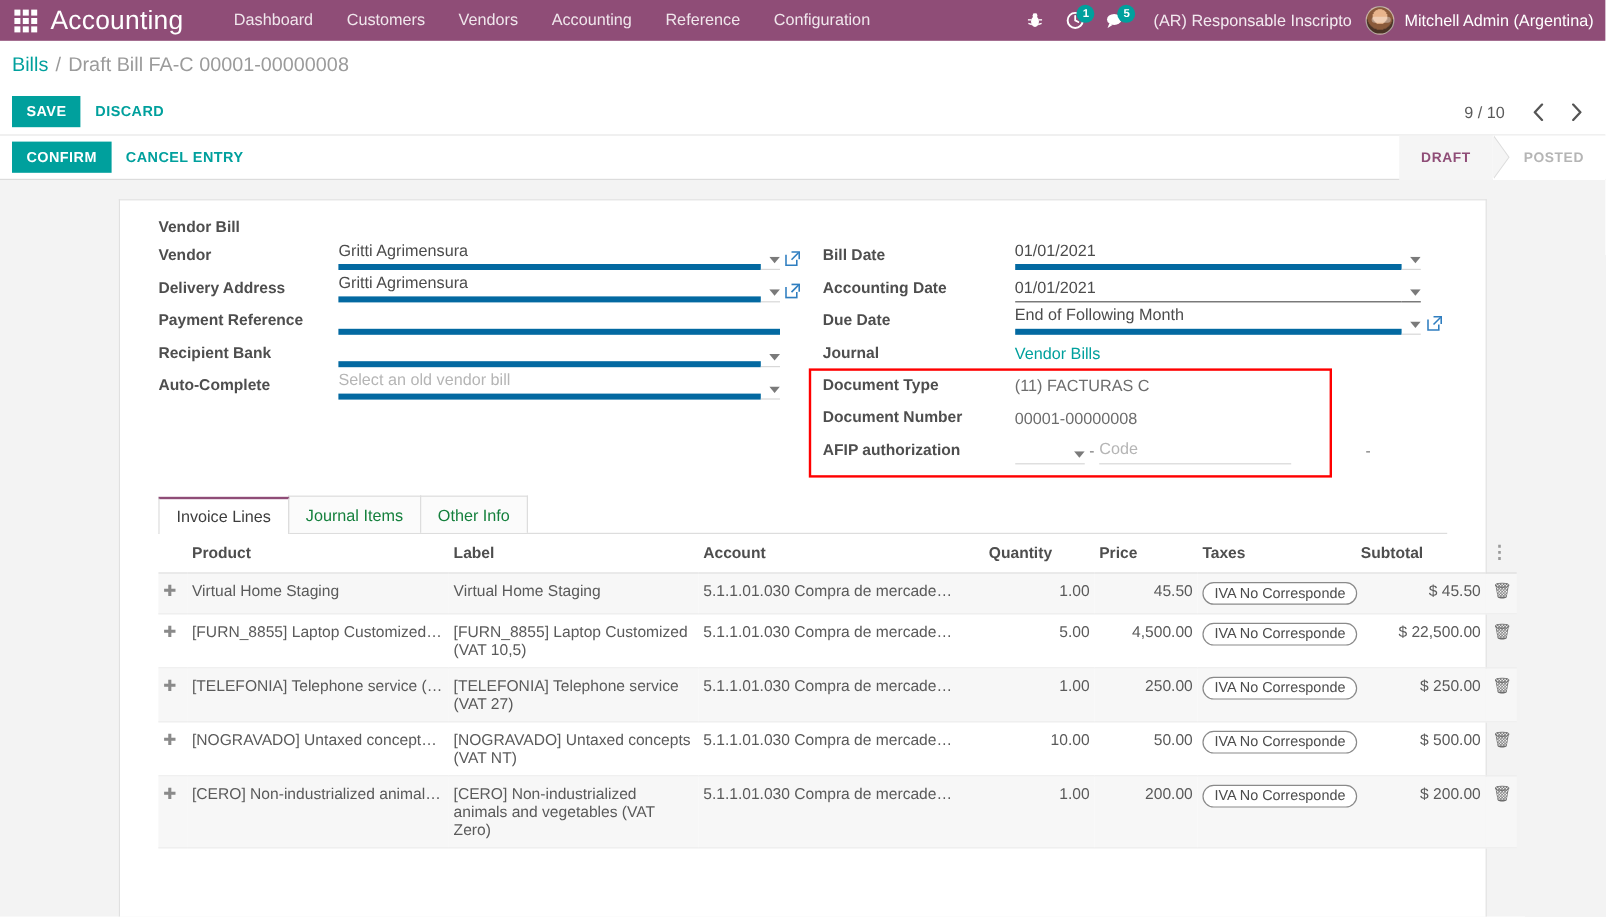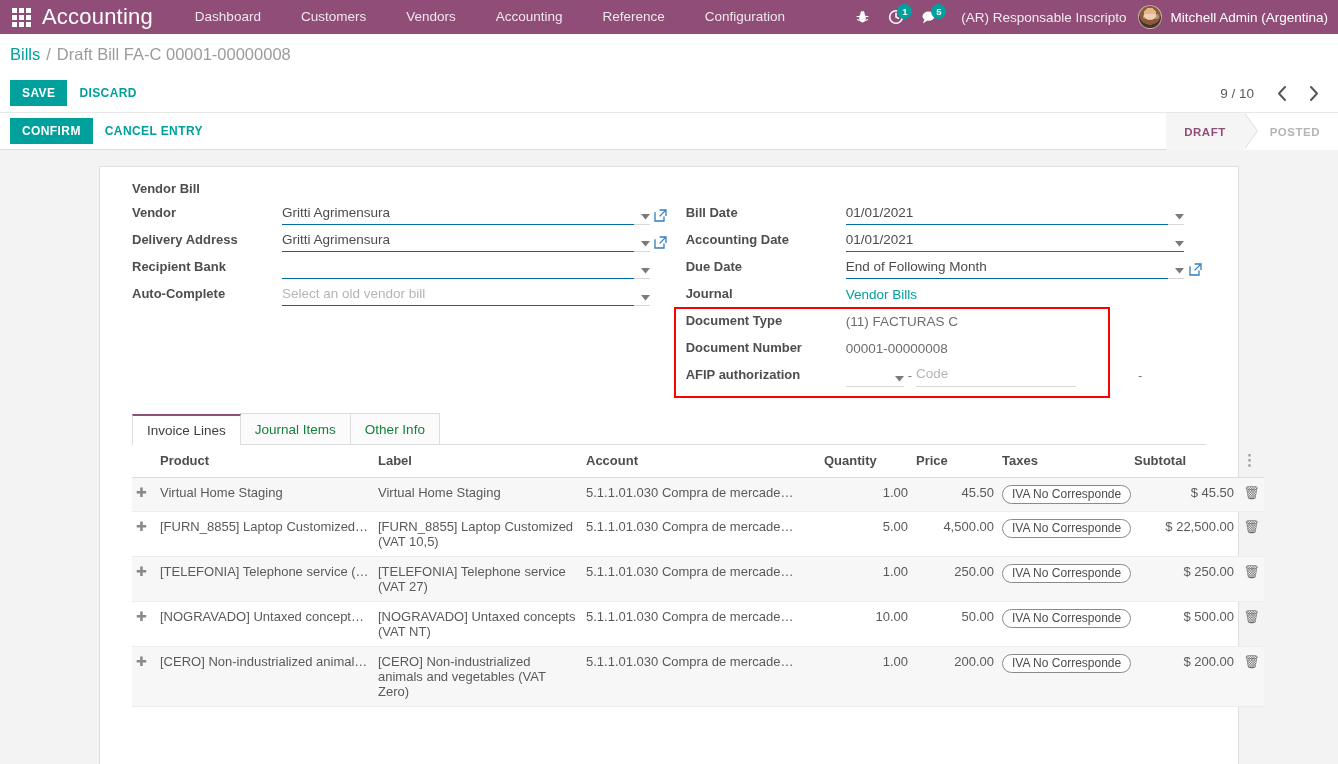--- a/index.html
+++ b/index.html
@@ -34,21 +34,21 @@
     grid-template-rows: repeat(3, 5px);
     gap: 2px;
   }
   .apps-grid i { display: block; width: 5px; height: 5px; background: #ffffff; }
   .brand {
     font-size: 22px;
     color: #ffffff;
     padding-right: 28px;
     letter-spacing: .2px;
   }
-  .nav-links { display: flex; align-items: center; gap: 12px; justify-content: center; }
+  .nav-links { display: flex; align-items: center; gap: 0; justify-content: center; }
   .nav-links a {
     color: #f0e6ec;
     text-decoration: none;
     font-size: 13.5px;
     padding: 0 14px;
     line-height: 34px;
     cursor: pointer;
   }
   .nav-right {
     position: absolute; right: 0; top: 0; height: 34px;
@@ -250,21 +250,21 @@
     padding-bottom: 5px;
   }
   .flabel.wide { width: 160px; flex: 0 0 160px; margin-top: 22px; }
   .fval {
     flex: 1;
     position: relative;
     display: flex; align-items: flex-end;
   }
   .finput {
     flex: 1;
-    border-bottom: 1px solid #0369a1;
+    border-bottom: 5px solid #0369a1;
     padding: 0 0 4px 0;
     font-size: 13.5px;
     color: #4c4c4c;
     min-height: 21px;
     display: flex; align-items: flex-end;
     cursor: text;
   }
   .finput.focused { border-bottom: 1.6px solid #5a5a5a; }
   .finput.noline { border-bottom: none; }
   .finput .placeholder { color: #b5b5b5; }
@@ -540,20 +540,27 @@
               <svg width="13" height="13" viewBox="0 0 13 13" aria-hidden="true">
                 <path d="M1 3.2 V12 H10 V7.4" fill="none" stroke="#2f7ec0" stroke-width="1.3"></path>
                 <path d="M5.6 1 H12 V7.1" fill="none" stroke="#2f7ec0" stroke-width="1.3"></path>
                 <path d="M11.6 1.4 L5.6 7.4" fill="none" stroke="#2f7ec0" stroke-width="1.3"></path>
               </svg>
             </div>
           </div>
         </div>
 
 
+        <div class="frow">
+          <div class="flabel">Payment Reference</div>
+          <div class="fval">
+            <div class="finput"></div>
+            <div class="ext-spacer"></div>
+          </div>
+        </div>
 
         <div class="frow">
           <div class="flabel">Recipient Bank</div>
           <div class="fval">
             <div class="finput"></div>
             <div class="caret">
               <svg width="9" height="6" viewBox="0 0 9 6" aria-hidden="true">
                   <path d="M0 0 L4.5 5.4 L9 0 Z" fill="#7a7a7a"></path>
                 </svg>
             </div>

